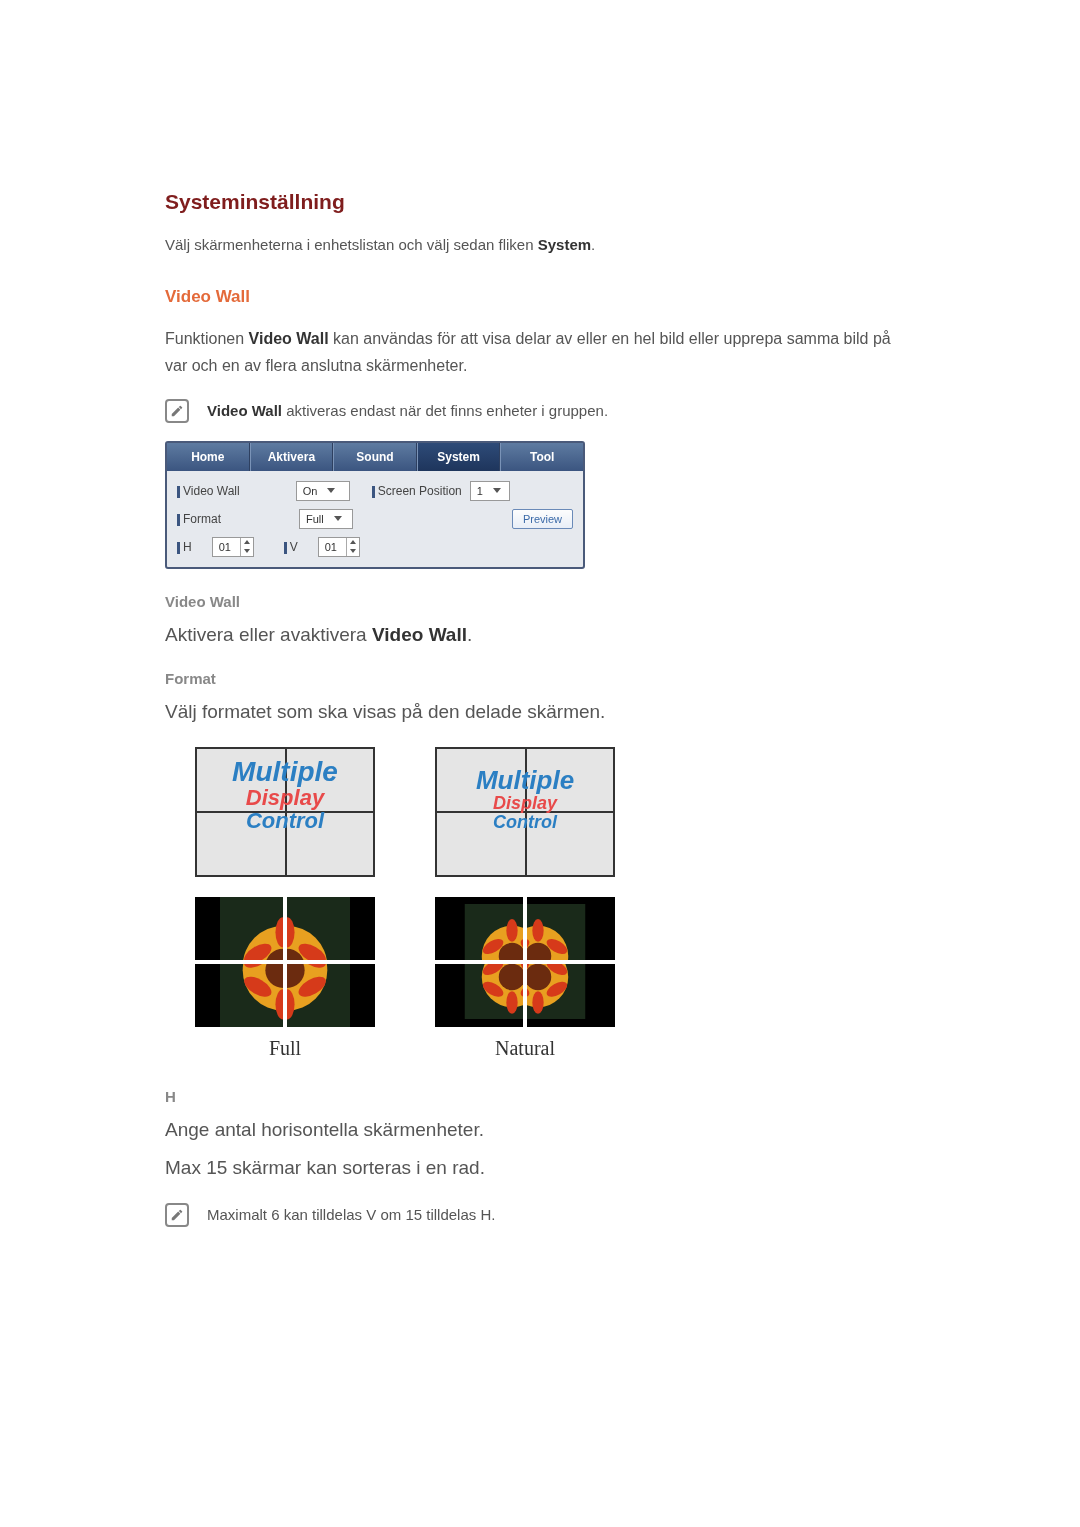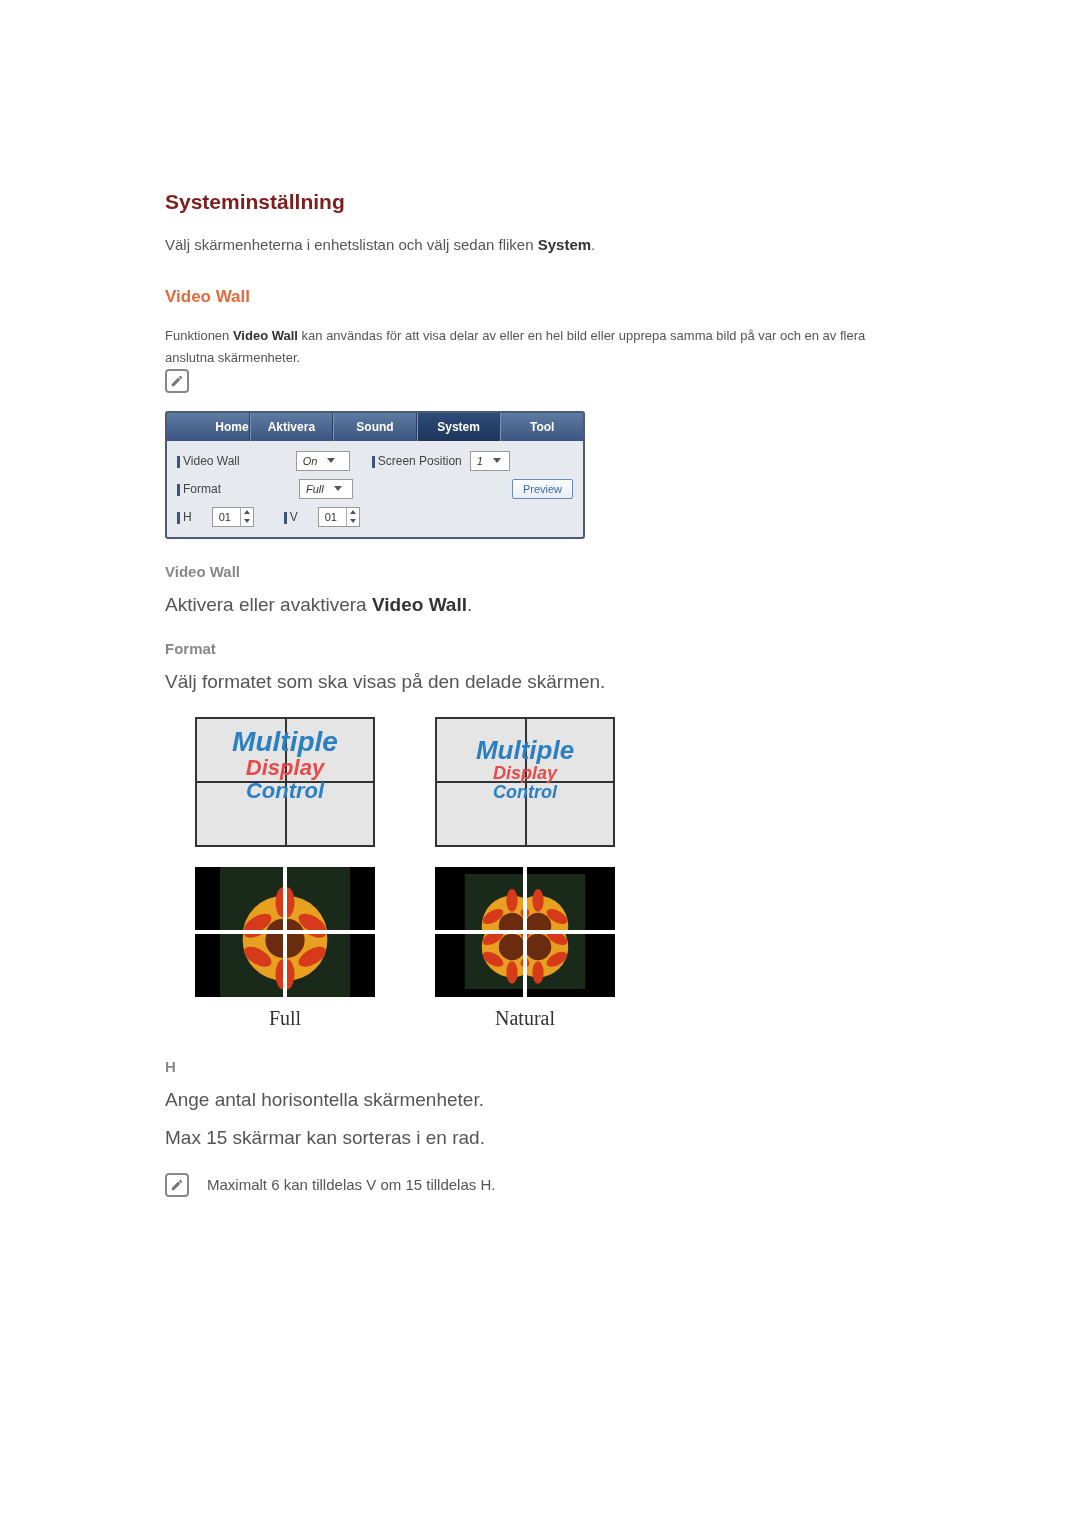--- a/index.html
+++ b/index.html
@@ -29,23 +29,24 @@
     p.intro b {
       color: #333;
     }
     h3.video-wall {
       color: #e46a3a;
       font-size: 17px;
       font-weight: bold;
       margin-bottom: 18px;
     }
     p.desc {
-      font-size: 13px;
+      font-size: 16px;
       color: #555;
       line-height: 1.7;
+      margin-bottom: 20px;
     }
     p.desc b {
       color: #333;
     }
     .note-row {
       display: flex;
       align-items: center;
       gap: 18px;
       margin-bottom: 18px;
     }
@@ -87,21 +88,21 @@
       flex: 1;
       text-align: center;
       font-size: 12px;
       color: #fff;
       font-weight: bold;
       line-height: 28px;
       border-right: 1px solid #2e4060;
       border-left: 1px solid #7a93b7;
       position: relative;
     }
-    .tab:first-child { border-left: none; text-align: right; }
+    .tab:first-child { border-left: none; }
     .tab:last-child { border-right: none; text-align: center; }
     .tab.active {
       background: linear-gradient(#2e4b78, #1e355c);
     }
     .panel-body {
       padding: 10px 10px 10px 10px;
     }
     .panel-row {
       display: flex;
       align-items: center;
@@ -124,21 +125,20 @@
     .dropdown {
       display: inline-flex;
       align-items: center;
       background: #fff;
       border: 1px solid #999;
       height: 20px;
       font-size: 11px;
       color: #333;
       padding: 0 1px 0 6px;
       gap: 10px;
-      font-style: italic;
     }
     .dd-arrow {
       width: 0;
       height: 0;
       border-left: 4px solid transparent;
       border-right: 4px solid transparent;
       border-top: 5px solid #555;
     }
     .spinner {
       display: inline-flex;
@@ -309,20 +309,23 @@
 <p class="desc">
   <span>Funktionen </span><b>Video Wall</b><span> kan användas för att visa delar av eller en hel bild eller upprepa samma bild på var och en av flera anslutna skärmenheter.</span>
 </p>
 
 <div class="note-row">
   <div class="note-icon">
     <svg viewBox="0 0 24 24">
         <path d="M3 17.25V21h3.75L17.81 9.94l-3.75-3.75L3 17.25zM20.71 7.04a1 1 0 0 0 0-1.41l-2.34-2.34a1 1 0 0 0-1.41 0l-1.83 1.83 3.75 3.75 1.83-1.83z" fill="#777"></path>
       </svg>
   </div>
+  <div class="note-text">
+    <b>Video Wall</b><span> aktiveras endast när det finns enheter i gruppen.</span>
+  </div>
 </div>
 
 <div class="panel-wrap">
   <div class="tabs">
     <div class="tab">Home</div>
     <div class="tab">Aktivera</div>
     <div class="tab">Sound</div>
     <div class="tab active">System</div>
     <div class="tab">Tool</div>
   </div>

